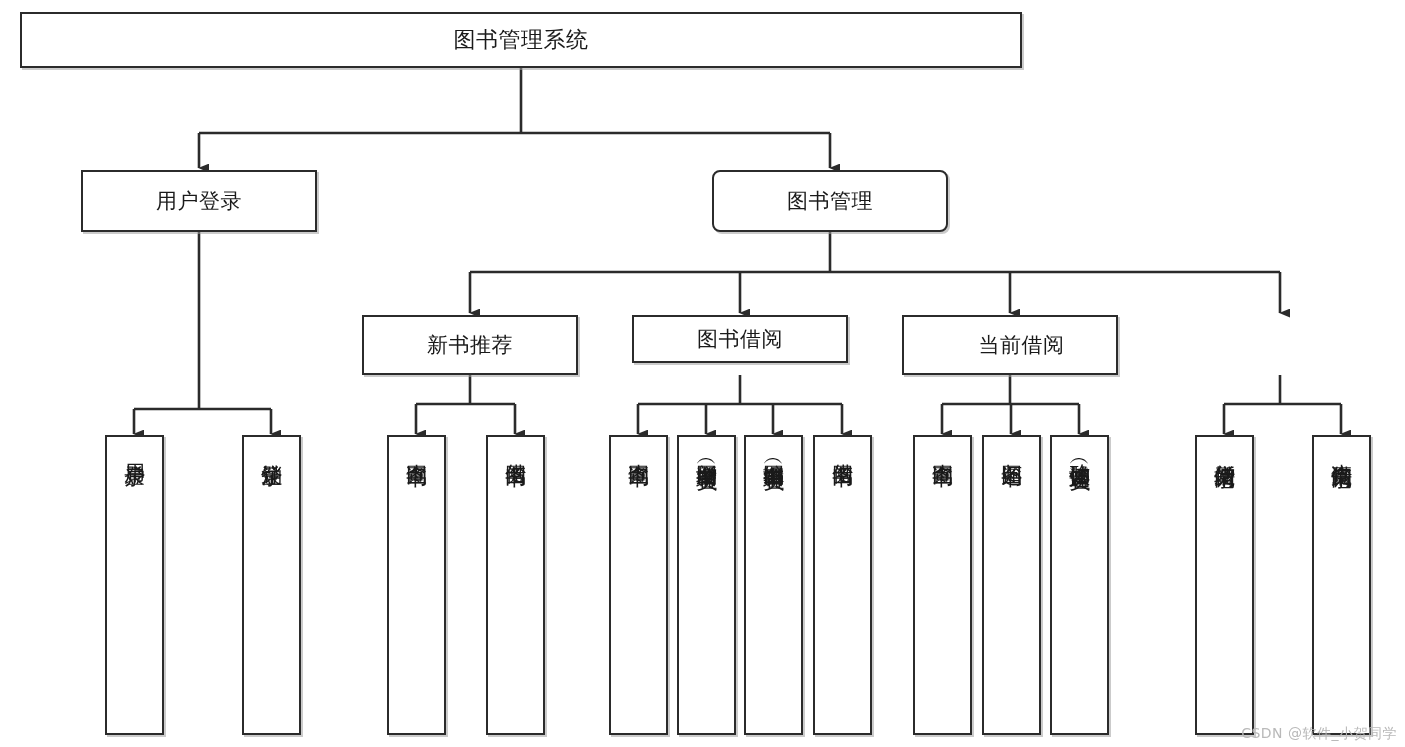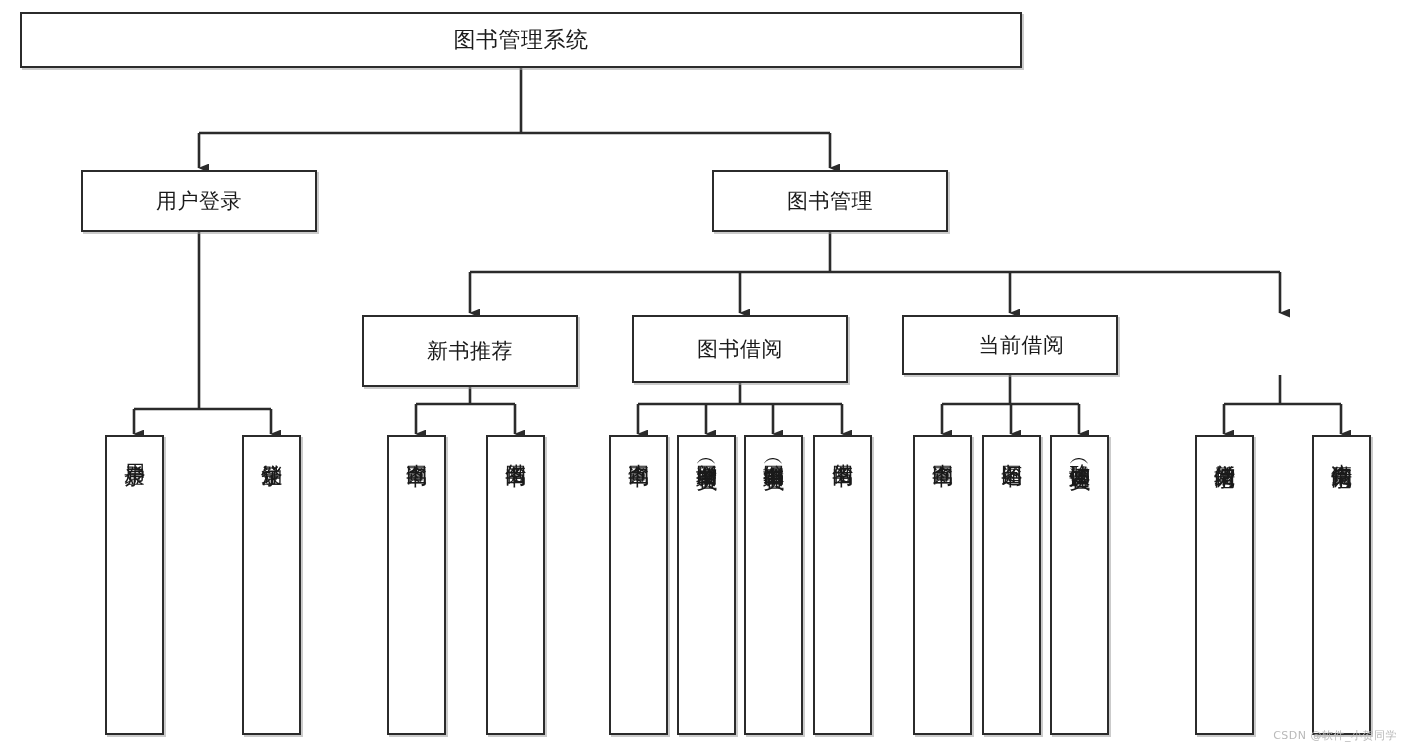--- a/index.html
+++ b/index.html
@@ -61,21 +61,21 @@
     left: 0;
     top: 0;
     width: 1405px;
     height: 747px;
     pointer-events: none;
   }
   .watermark {
     position: absolute;
     right: 8px;
     bottom: 4px;
-    font-size: 11px;
+    font-size: 14px;
     color: #b9b9b9;
     letter-spacing: 0.5px;
     white-space: nowrap;
   }
 </style>
 </head>
 <body>
 
 <div id="canvas">
 
@@ -129,28 +129,28 @@
     </g>
   </svg>
 
   <div class="node h root" style="left:20px; top:12px; width:1002px; height:56px;">
     <span class="label">图书管理系统</span>
   </div>
 
   <div class="node h" style="left:81px; top:170px; width:236px; height:62px;">
     <span class="label">用户登录</span>
   </div>
-  <div class="node h" style="left:712px; top:170px; width:236px; height:62px;">
+  <div class="node h" style="left:712px; top:170px; width:236px; height:62px;border-radius:8px;">
     <span class="label">图书管理</span>
   </div>
 
-  <div class="node h" style="left:362px; top:315px; width:216px; height:72px;">
+  <div class="node h" style="left:362px; top:315px; width:216px; height:60px;">
     <span class="label">新书推荐</span>
   </div>
-  <div class="node h" style="left:632px; top:315px; width:216px; height:68px;">
+  <div class="node h" style="left:632px; top:315px; width:216px; height:48px;">
     <span class="label">图书借阅</span>
   </div>
   <div class="node h" style="left:902px; top:315px; width:216px; height:60px;padding-left:23px;">
     <span class="label">当前借阅</span>
   </div>
 
   <div class="node v" style="left:105px; top:435px; width:59px; height:300px;">
     <span class="label">用户登录</span>
   </div>
   <div class="node v" style="left:242px; top:435px; width:59px; height:300px;">

